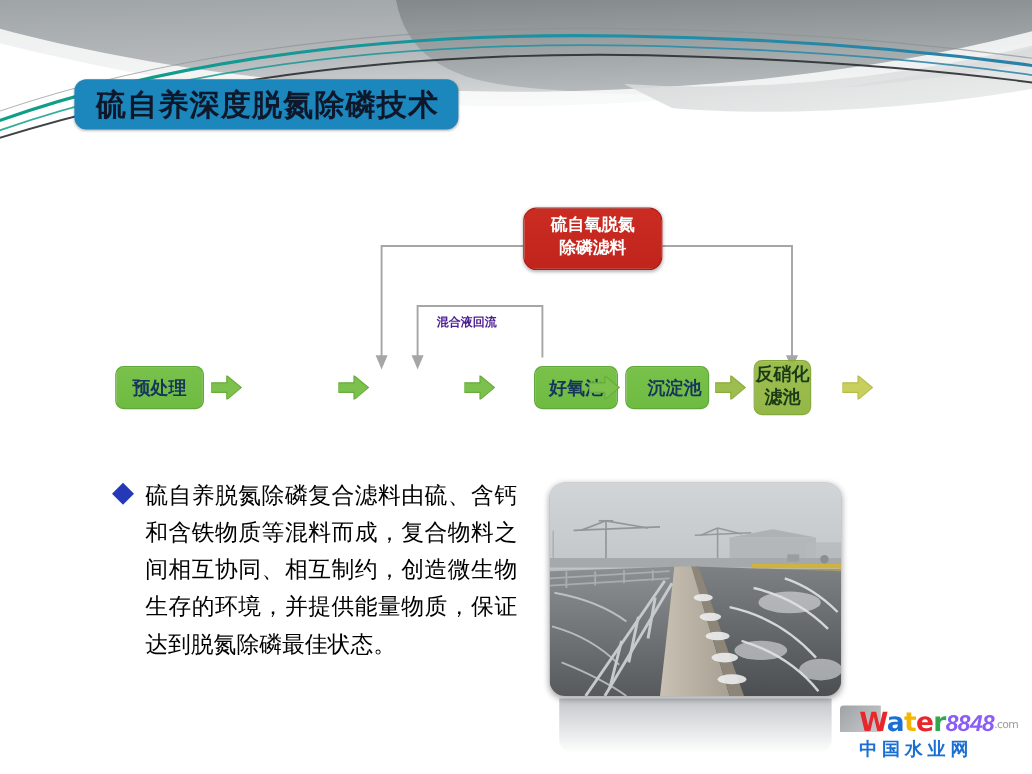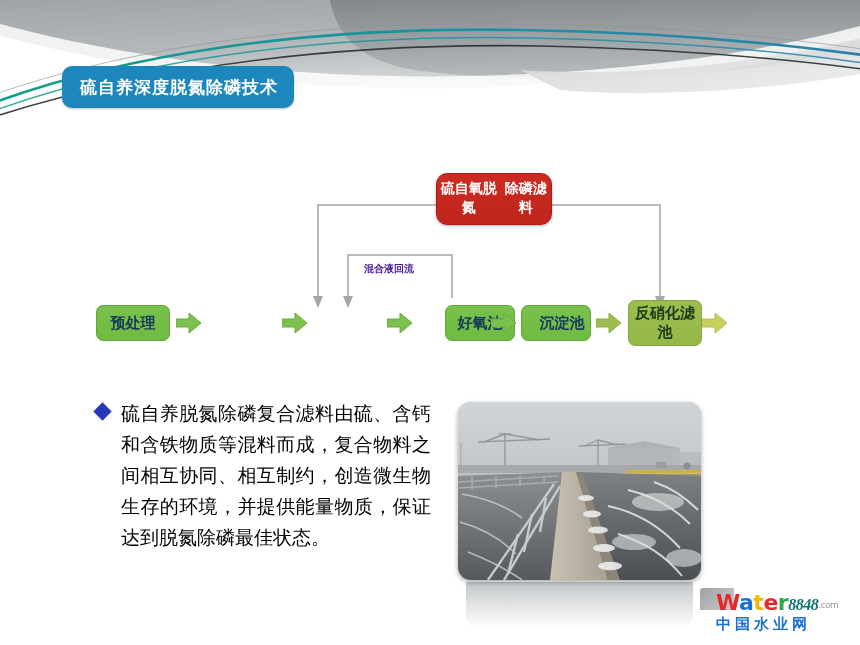--- a/index.html
+++ b/index.html
@@ -45,24 +45,24 @@
     height: 42px;
     padding: 0 16px 0 18px;
     background: #1b87bd;
     border-radius: 10px;
     display: flex;
     align-items: center;
     box-shadow: 0 1px 2px rgba(0,0,0,0.25);
     z-index: 6;
   }
   #title-plaque .title-text {
-    color: #ffffff;
+    color: #0f172a;
     font-family: "DejaVu Sans", "Liberation Sans", sans-serif;
     font-weight: bold;
-    font-size: 17px;
+    font-size: 25px;
     letter-spacing: 1px;
     line-height: 1;
     white-space: nowrap;
   }
 
   
   #flowchart {
     position: absolute;
     left: 0;
     top: 150px;
@@ -192,24 +192,24 @@
     line-height: 1;
     white-space: nowrap;
     letter-spacing: -0.5px;
   }
   #logo-wordmark .l1 { color: #e8272c; }
   #logo-wordmark .l2 { color: #1a6fd4; }
   #logo-wordmark .l3 { color: #f5b505; }
   #logo-wordmark .l4 { color: #e8272c; }
   #logo-wordmark .l5 { color: #2fa84f; }
   #logo-wordmark .lnum {
-    color: #0f766e;
+    color: #8b5cf6;
     font-style: italic;
-    font-family: Liberation Serif, serif;
-    font-size: 16px;
+    font-family: Liberation Sans, sans-serif;
+    font-size: 19px;
   }
   #logo-wordmark .ldom {
     color: #9a9a9a;
     font-size: 9px;
     font-weight: normal;
     vertical-align: 2px;
   }
   #logo-cn {
     margin-top: 3px;
     color: #1a6fd4;
@@ -295,35 +295,35 @@
 
       <g fill="#a6a6a6">
         <polygon points="318,158 313,146 323,146"></polygon>
         <polygon points="660,158 655,146 665,146"></polygon>
         <polygon points="348,158 343,146 353,146"></polygon>
       </g>
     </svg>
 
     <div id="recycle-label" style="left:364px; top:112px;">混合液回流</div>
 
-    <div class="flow-box red" style="left:436px; top:23px; width:116px; height:52px; flex-direction:row;">
+    <div class="flow-box red" style="left:436px; top:23px; width:116px; height:52px; flex-direction:column;">
       <span class="bx-label">硫自氧脱氮</span>
       <span class="bx-label">除磷滤料</span>
     </div>
 
     <div class="flow-box green" style="left:96px; top:155px; width:74px; height:36px;">
       <span class="bx-label">预处理</span>
     </div>
     <div class="flow-box green" style="left:417px; top:155px; width:70px; height:36px;margin-left:28px;">
       <span class="bx-label">好氧池</span>
     </div>
     <div class="flow-box green" style="left:521px; top:155px; width:70px; height:36px;padding-left:12px;">
       <span class="bx-label">沉淀池</span>
     </div>
-    <div class="flow-box olive" style="left:628px; top:150px; width:74px; height:46px; line-height:1.25;">
+    <div class="flow-box olive" style="left:628px; top:150px; width:48px; height:46px; line-height:1.25;">
       <span class="bx-label">反硝化滤池</span>
     </div>
 
     <svg class="flow-arrow" style="left:176px; top:163px;" width="26" height="20" viewBox="0 0 26 20">
       <polygon points="0,6 13,6 13,0 25,10 13,20 13,14 0,14" fill="#7cc04d" stroke="#68ad3b" stroke-width="1"></polygon>
     </svg>
     <svg class="flow-arrow" style="left:282px; top:163px;" width="26" height="20" viewBox="0 0 26 20">
       <polygon points="0,6 13,6 13,0 25,10 13,20 13,14 0,14" fill="#7cc04d" stroke="#68ad3b" stroke-width="1"></polygon>
     </svg>
     <svg class="flow-arrow" style="left:387px; top:163px;" width="26" height="20" viewBox="0 0 26 20">

